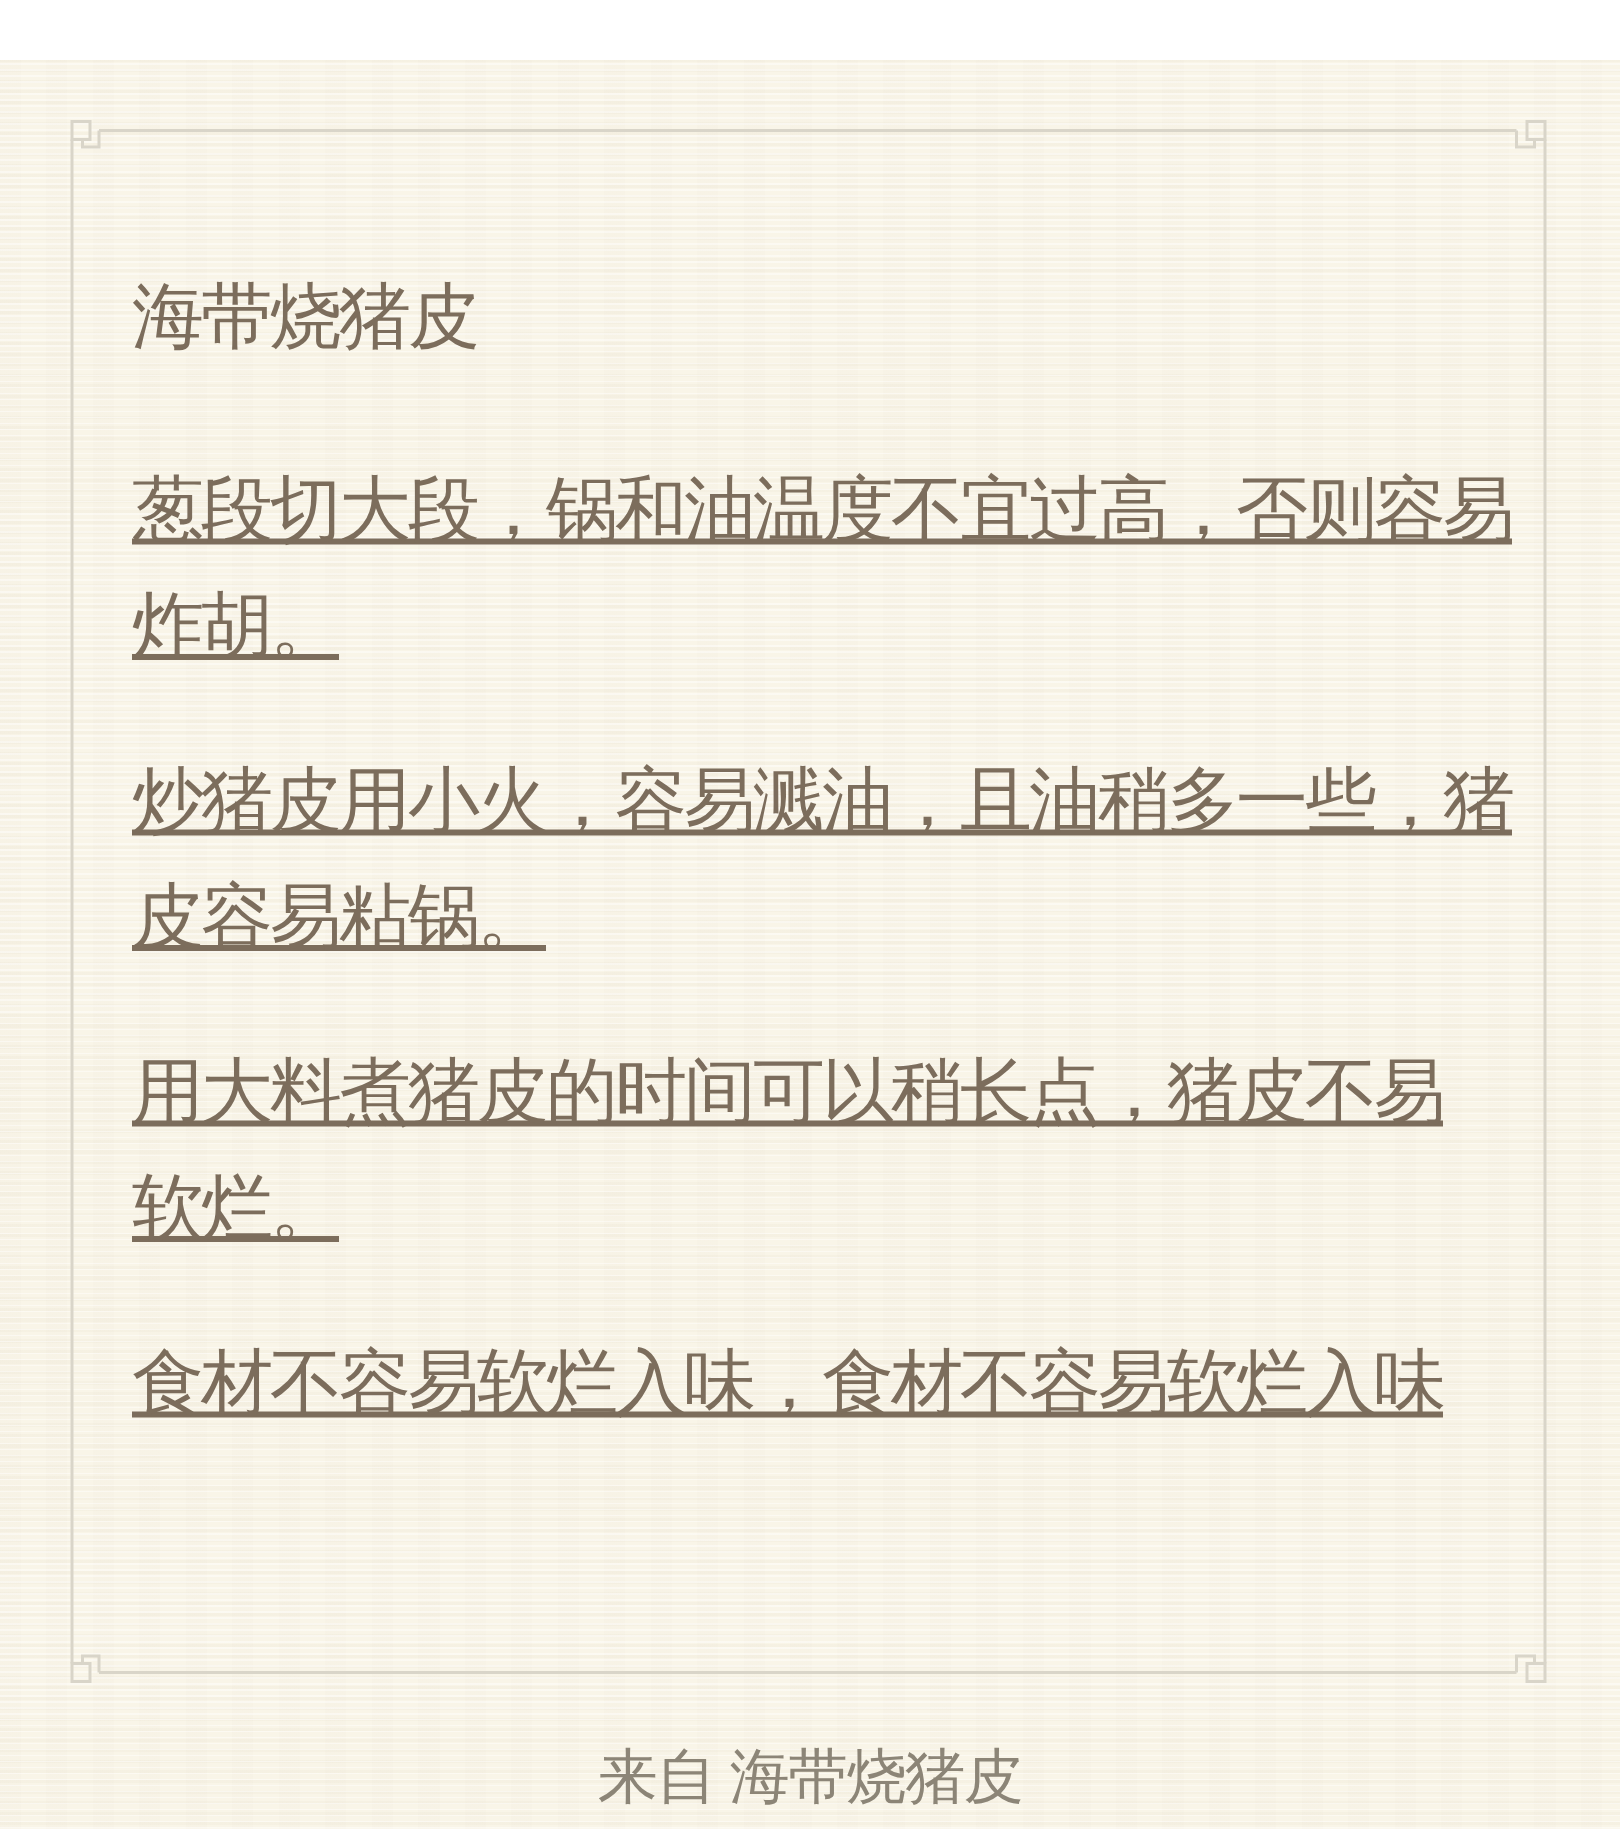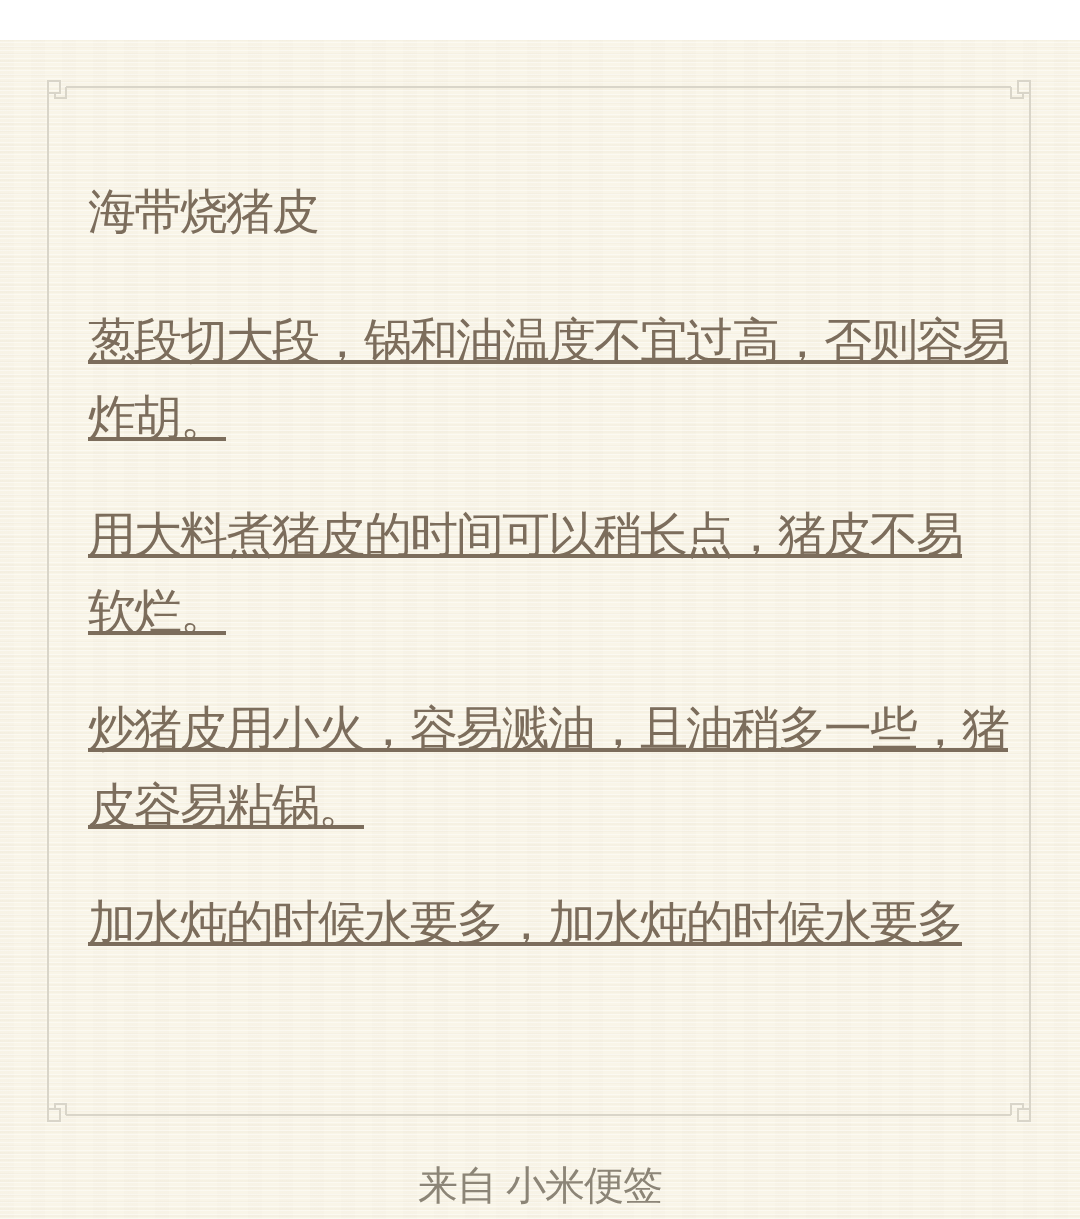--- a/index.html
+++ b/index.html
@@ -100,21 +100,21 @@
     <path d="M 66 1075 V 1064 H 55 V 1069"></path>
 
     <rect x="1018" y="1069" width="12" height="12"></rect>
     <path d="M 1011 1075 V 1064 H 1023 V 1069"></path>
   </svg>
 
   <div class="note-body">
     <h1 class="note-title">海带烧猪皮</h1>
     <div class="note-paragraphs">
         <p>葱段切大段，锅和油温度不宜过高，否则容易<br>炸胡。</p>
+        <p>炒猪皮用小火，容易溅油，且油稍多一些，猪<br>皮容易粘锅。</p>
         <p>用大料煮猪皮的时间可以稍长点，猪皮不易<br>软烂。</p>
-        <p>炒猪皮用小火，容易溅油，且油稍多一些，猪<br>皮容易粘锅。</p>
-        <p>加水炖的时候水要多，加水炖的时候水要多</p>
+        <p>食材不容易软烂入味，食材不容易软烂入味</p>
       </div>
   </div>
 
-  <div class="footer-attribution">来自 小米便签</div>
+  <div class="footer-attribution">来自 海带烧猪皮</div>
 
 </div>
 
 </body></html>

